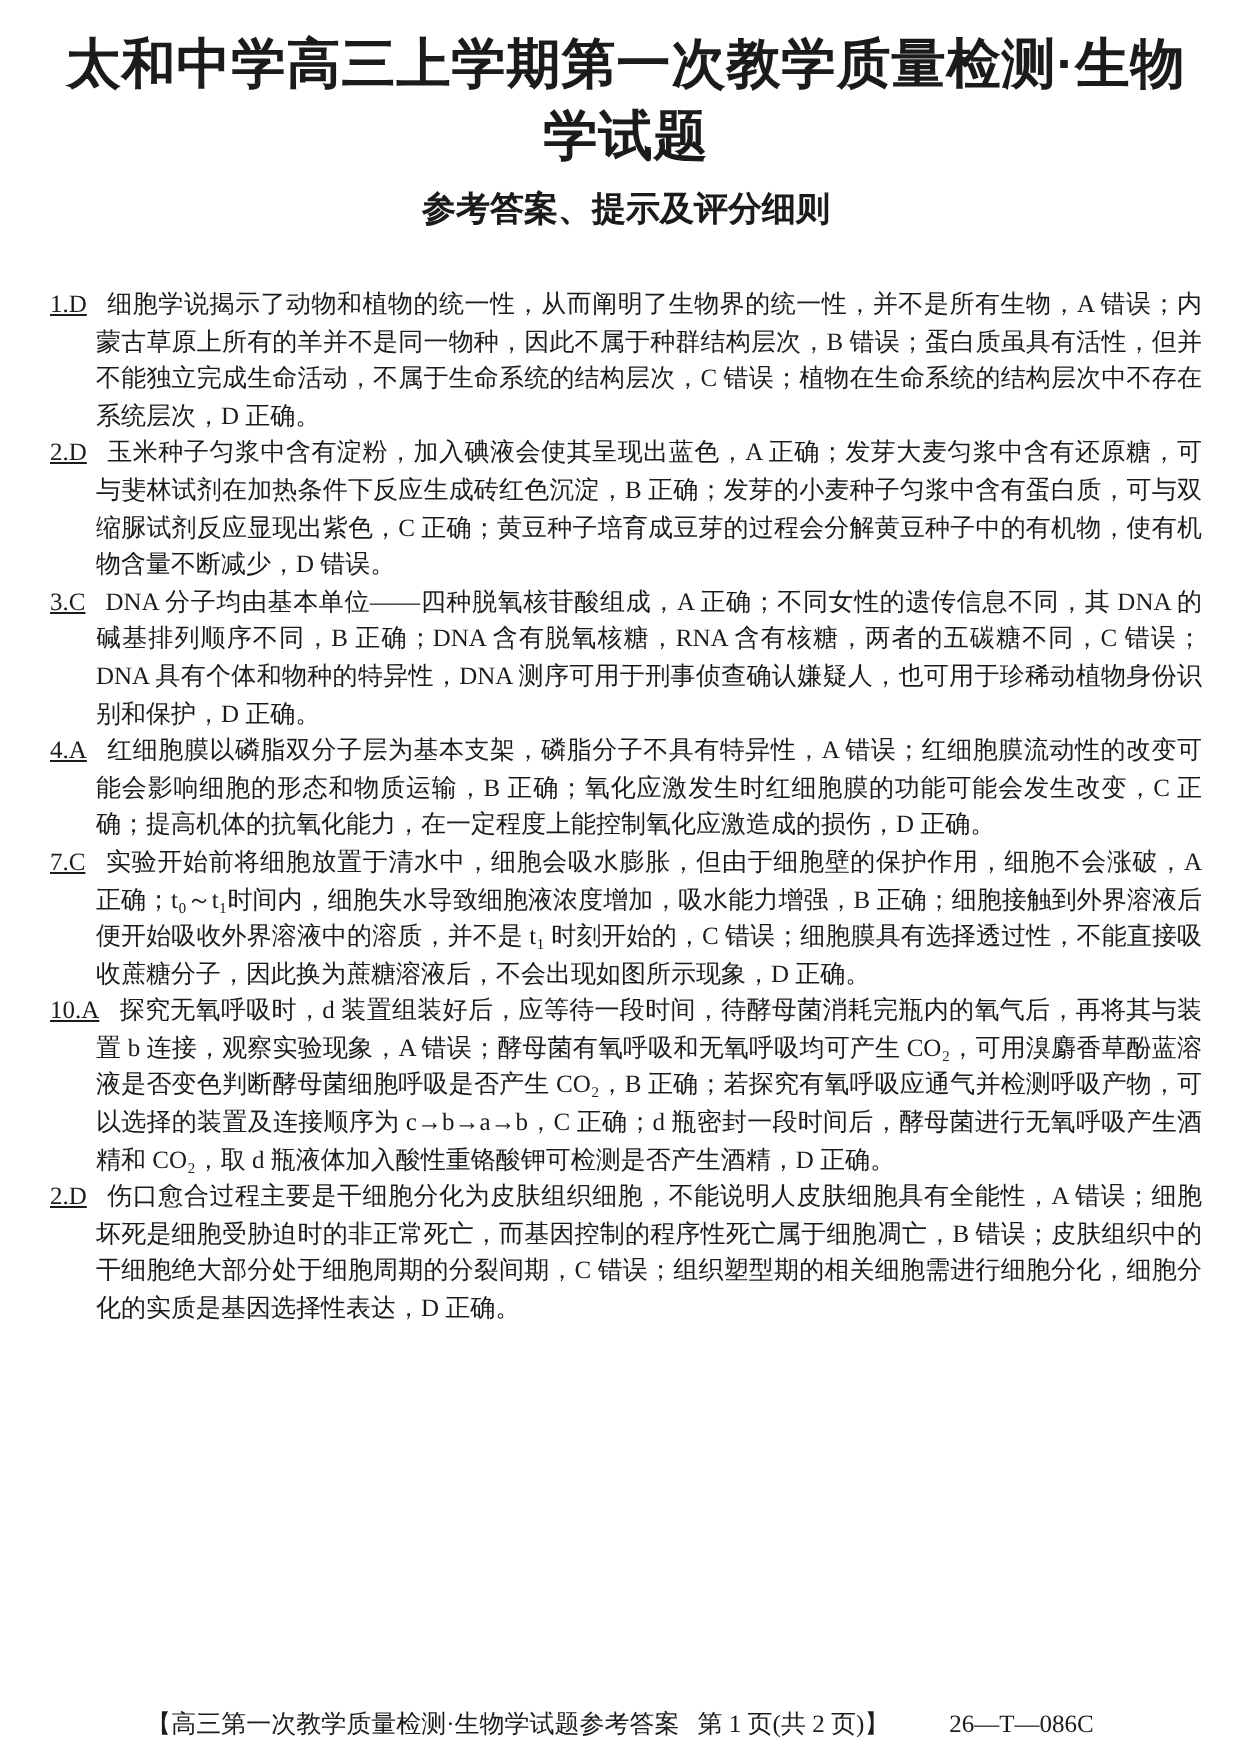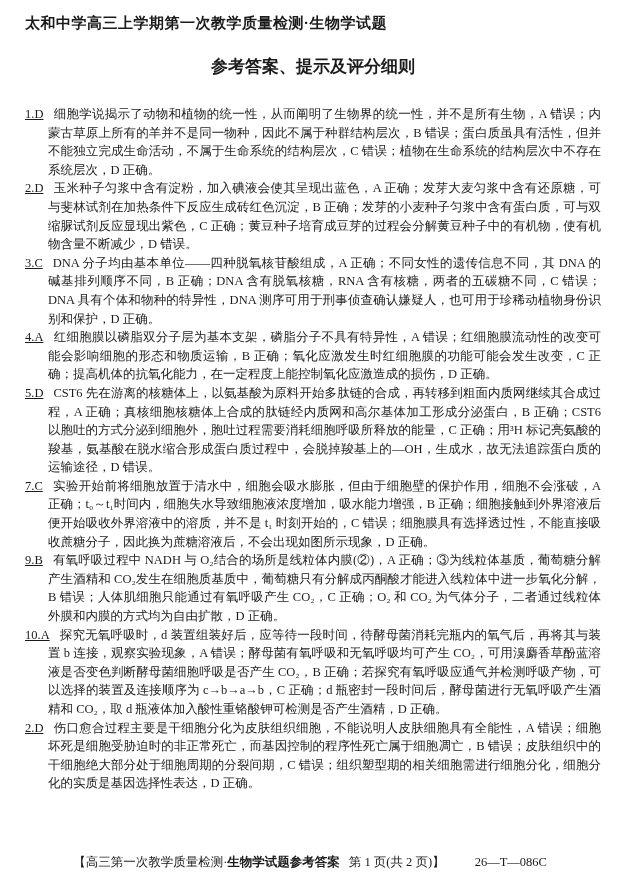--- a/index.html
+++ b/index.html
@@ -7,33 +7,33 @@
   body {
     width: 620px; height: 881px;
     background: #ffffff;
     color: #1b1b1b;
     font-family: "Liberation Serif", "DejaVu Serif", serif;
     position: relative;
     overflow: hidden;
   }
   .page { padding: 10px 19px 0 25px; }
   .title {
-    text-align: left;
+    text-align: center;
     font-family: "Liberation Sans", "DejaVu Sans", sans-serif;
     font-weight: bold;
-    font-size: 15px;
+    font-size: 27px;
     letter-spacing: 0.5px;
     margin-top: 4px;
   }
   .subtitle {
     text-align: center;
     font-family: "Liberation Sans", "DejaVu Sans", sans-serif;
     font-weight: bold;
     font-size: 17px;
-    margin-top: 22px;
+    margin-top: 7px;
   }
   .answers {
     margin-top: 27px;
     font-size: 12.5px;
     line-height: 18.6px;
   }
   .answer-item {
     text-align: justify;
     padding-left: 23px;
     text-indent: -23px;
@@ -47,21 +47,21 @@
     position: absolute;
     left: 0; right: 0; bottom: 10px;
     display: flex;
     justify-content: center;
     align-items: baseline;
     font-size: 12.5px;
     white-space: pre;
   }
   .footer .footer-bold {
     font-family: "Liberation Sans", "DejaVu Sans", sans-serif;
-    font-weight: bold;
+    font-weight: normal;
   }
   .footer .page-info { margin-left: 9px; }
   .footer .doc-code { margin-left: 30px; }
 </style>
 </head>
 <body>
 
 <div class="page">
   <div class="title">太和中学高三上学期第一次教学质量检测·生物学试题</div>
   <div class="subtitle">参考答案、提示及评分细则</div>
@@ -76,33 +76,27 @@
   </div>
 
   <div class="answer-item">
     <span class="item-label">3.C</span><span class="item-text">DNA 分子均由基本单位——四种脱氧核苷酸组成，A 正确；不同女性的遗传信息不同，其 DNA 的碱基排列顺序不同，B 正确；DNA 含有脱氧核糖，RNA 含有核糖，两者的五碳糖不同，C 错误；DNA 具有个体和物种的特异性，DNA 测序可用于刑事侦查确认嫌疑人，也可用于珍稀动植物身份识别和保护，D 正确。</span>
   </div>
 
   <div class="answer-item">
     <span class="item-label">4.A</span><span class="item-text">红细胞膜以磷脂双分子层为基本支架，磷脂分子不具有特异性，A 错误；红细胞膜流动性的改变可能会影响细胞的形态和物质运输，B 正确；氧化应激发生时红细胞膜的功能可能会发生改变，C 正确；提高机体的抗氧化能力，在一定程度上能控制氧化应激造成的损伤，D 正确。</span>
   </div>
 
-  <div class="answer-item">
-    <span class="item-label">5.D</span><span class="item-text">CST6 先在游离的核糖体上，以氨基酸为原料开始多肽链的合成，再转移到粗面内质网继续其合成过程，A 正确；真核细胞核糖体上合成的肽链经内质网和高尔基体加工形成分泌蛋白，B 正确；CST6 以胞吐的方式分泌到细胞外，胞吐过程需要消耗细胞呼吸所释放的能量，C 正确；用³H 标记亮氨酸的羧基，氨基酸在脱水缩合形成蛋白质过程中，会脱掉羧基上的—OH，生成水，故无法追踪蛋白质的运输途径，D 错误。</span>
-  </div>
 
   <div class="answer-item">
     <span class="item-label">7.C</span><span class="item-text">实验开始前将细胞放置于清水中，细胞会吸水膨胀，但由于细胞壁的保护作用，细胞不会涨破，A 正确；t₀～t₁时间内，细胞失水导致细胞液浓度增加，吸水能力增强，B 正确；细胞接触到外界溶液后便开始吸收外界溶液中的溶质，并不是 t₁ 时刻开始的，C 错误；细胞膜具有选择透过性，不能直接吸收蔗糖分子，因此换为蔗糖溶液后，不会出现如图所示现象，D 正确。</span>
   </div>
 
 
 
-  <div class="answer-item">
-    <span class="item-label">9.B</span><span class="item-text">有氧呼吸过程中 NADH 与 O₂结合的场所是线粒体内膜(②)，A 正确；③为线粒体基质，葡萄糖分解产生酒精和 CO₂发生在细胞质基质中，葡萄糖只有分解成丙酮酸才能进入线粒体中进一步氧化分解，B 错误；人体肌细胞只能通过有氧呼吸产生 CO₂，C 正确；O₂ 和 CO₂ 为气体分子，二者通过线粒体外膜和内膜的方式均为自由扩散，D 正确。</span>
-  </div>
 
   <div class="answer-item">
     <span class="item-label">10.A</span><span class="item-text">探究无氧呼吸时，d 装置组装好后，应等待一段时间，待酵母菌消耗完瓶内的氧气后，再将其与装置 b 连接，观察实验现象，A 错误；酵母菌有氧呼吸和无氧呼吸均可产生 CO₂，可用溴麝香草酚蓝溶液是否变色判断酵母菌细胞呼吸是否产生 CO₂，B 正确；若探究有氧呼吸应通气并检测呼吸产物，可以选择的装置及连接顺序为 c→b→a→b，C 正确；d 瓶密封一段时间后，酵母菌进行无氧呼吸产生酒精和 CO₂，取 d 瓶液体加入酸性重铬酸钾可检测是否产生酒精，D 正确。</span>
   </div>
 
   <div class="answer-item">
     <span class="item-label">2.D</span><span class="item-text">伤口愈合过程主要是干细胞分化为皮肤组织细胞，不能说明人皮肤细胞具有全能性，A 错误；细胞坏死是细胞受胁迫时的非正常死亡，而基因控制的程序性死亡属于细胞凋亡，B 错误；皮肤组织中的干细胞绝大部分处于细胞周期的分裂间期，C 错误；组织塑型期的相关细胞需进行细胞分化，细胞分化的实质是基因选择性表达，D 正确。</span>
   </div>
 </div>
 </div>

